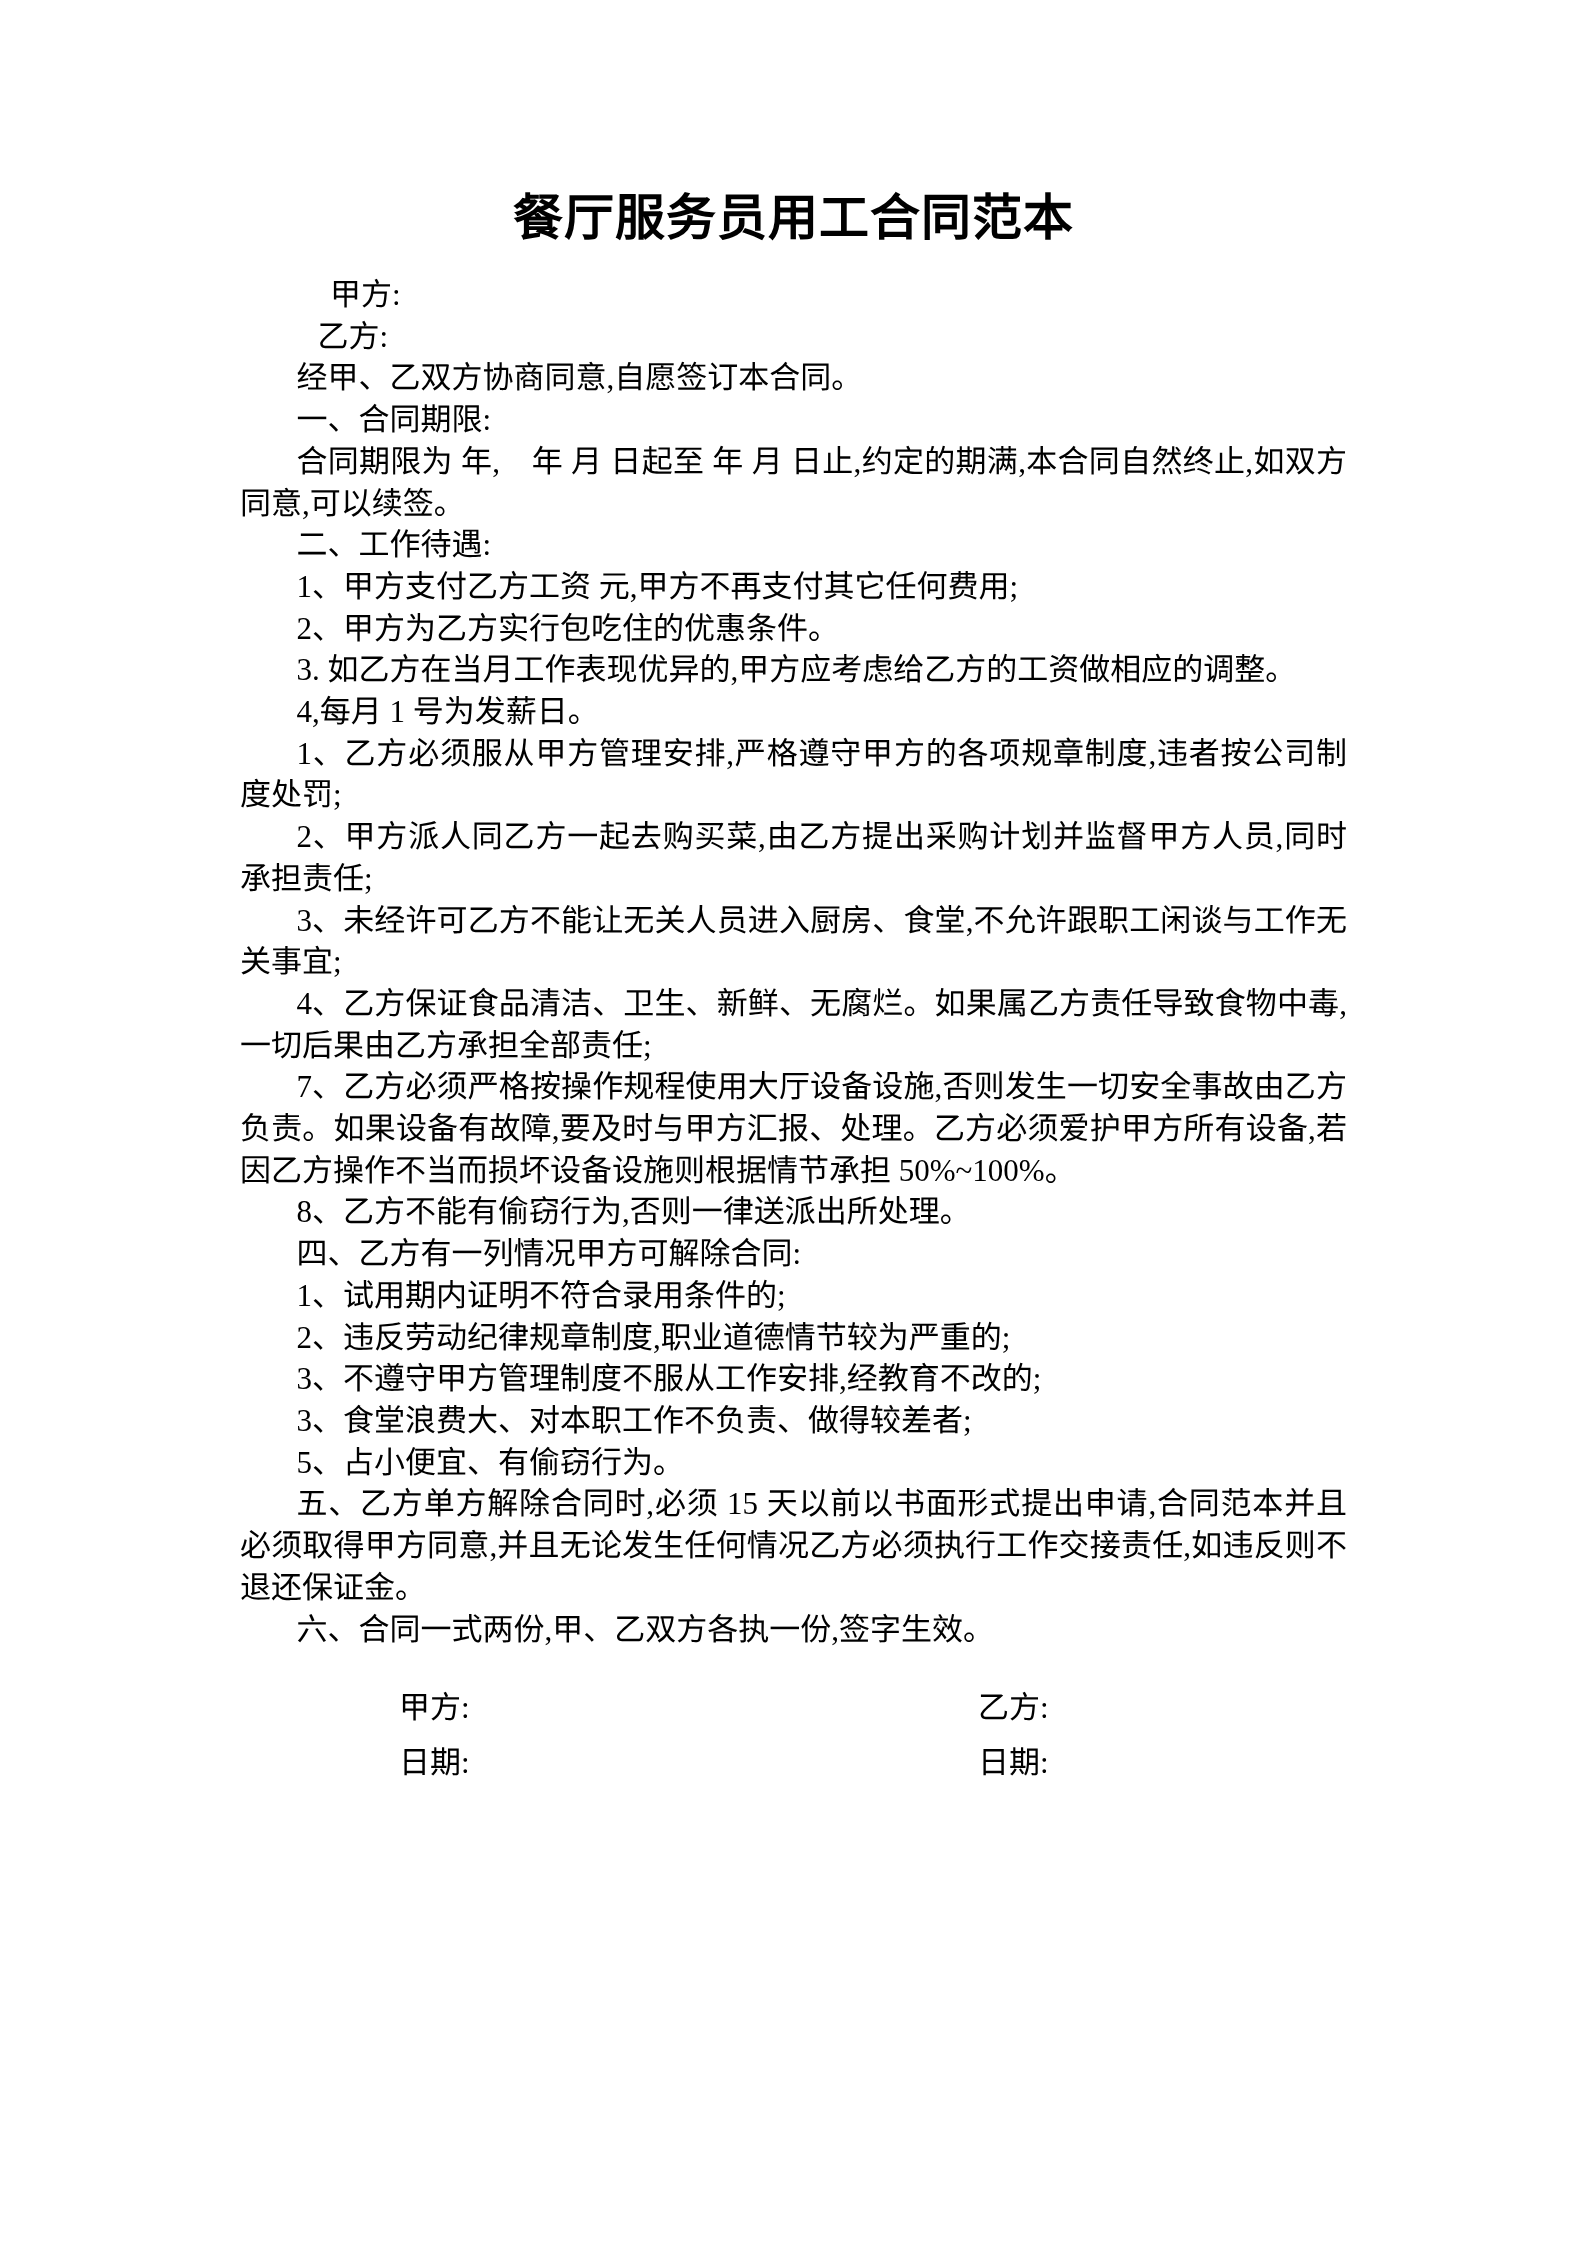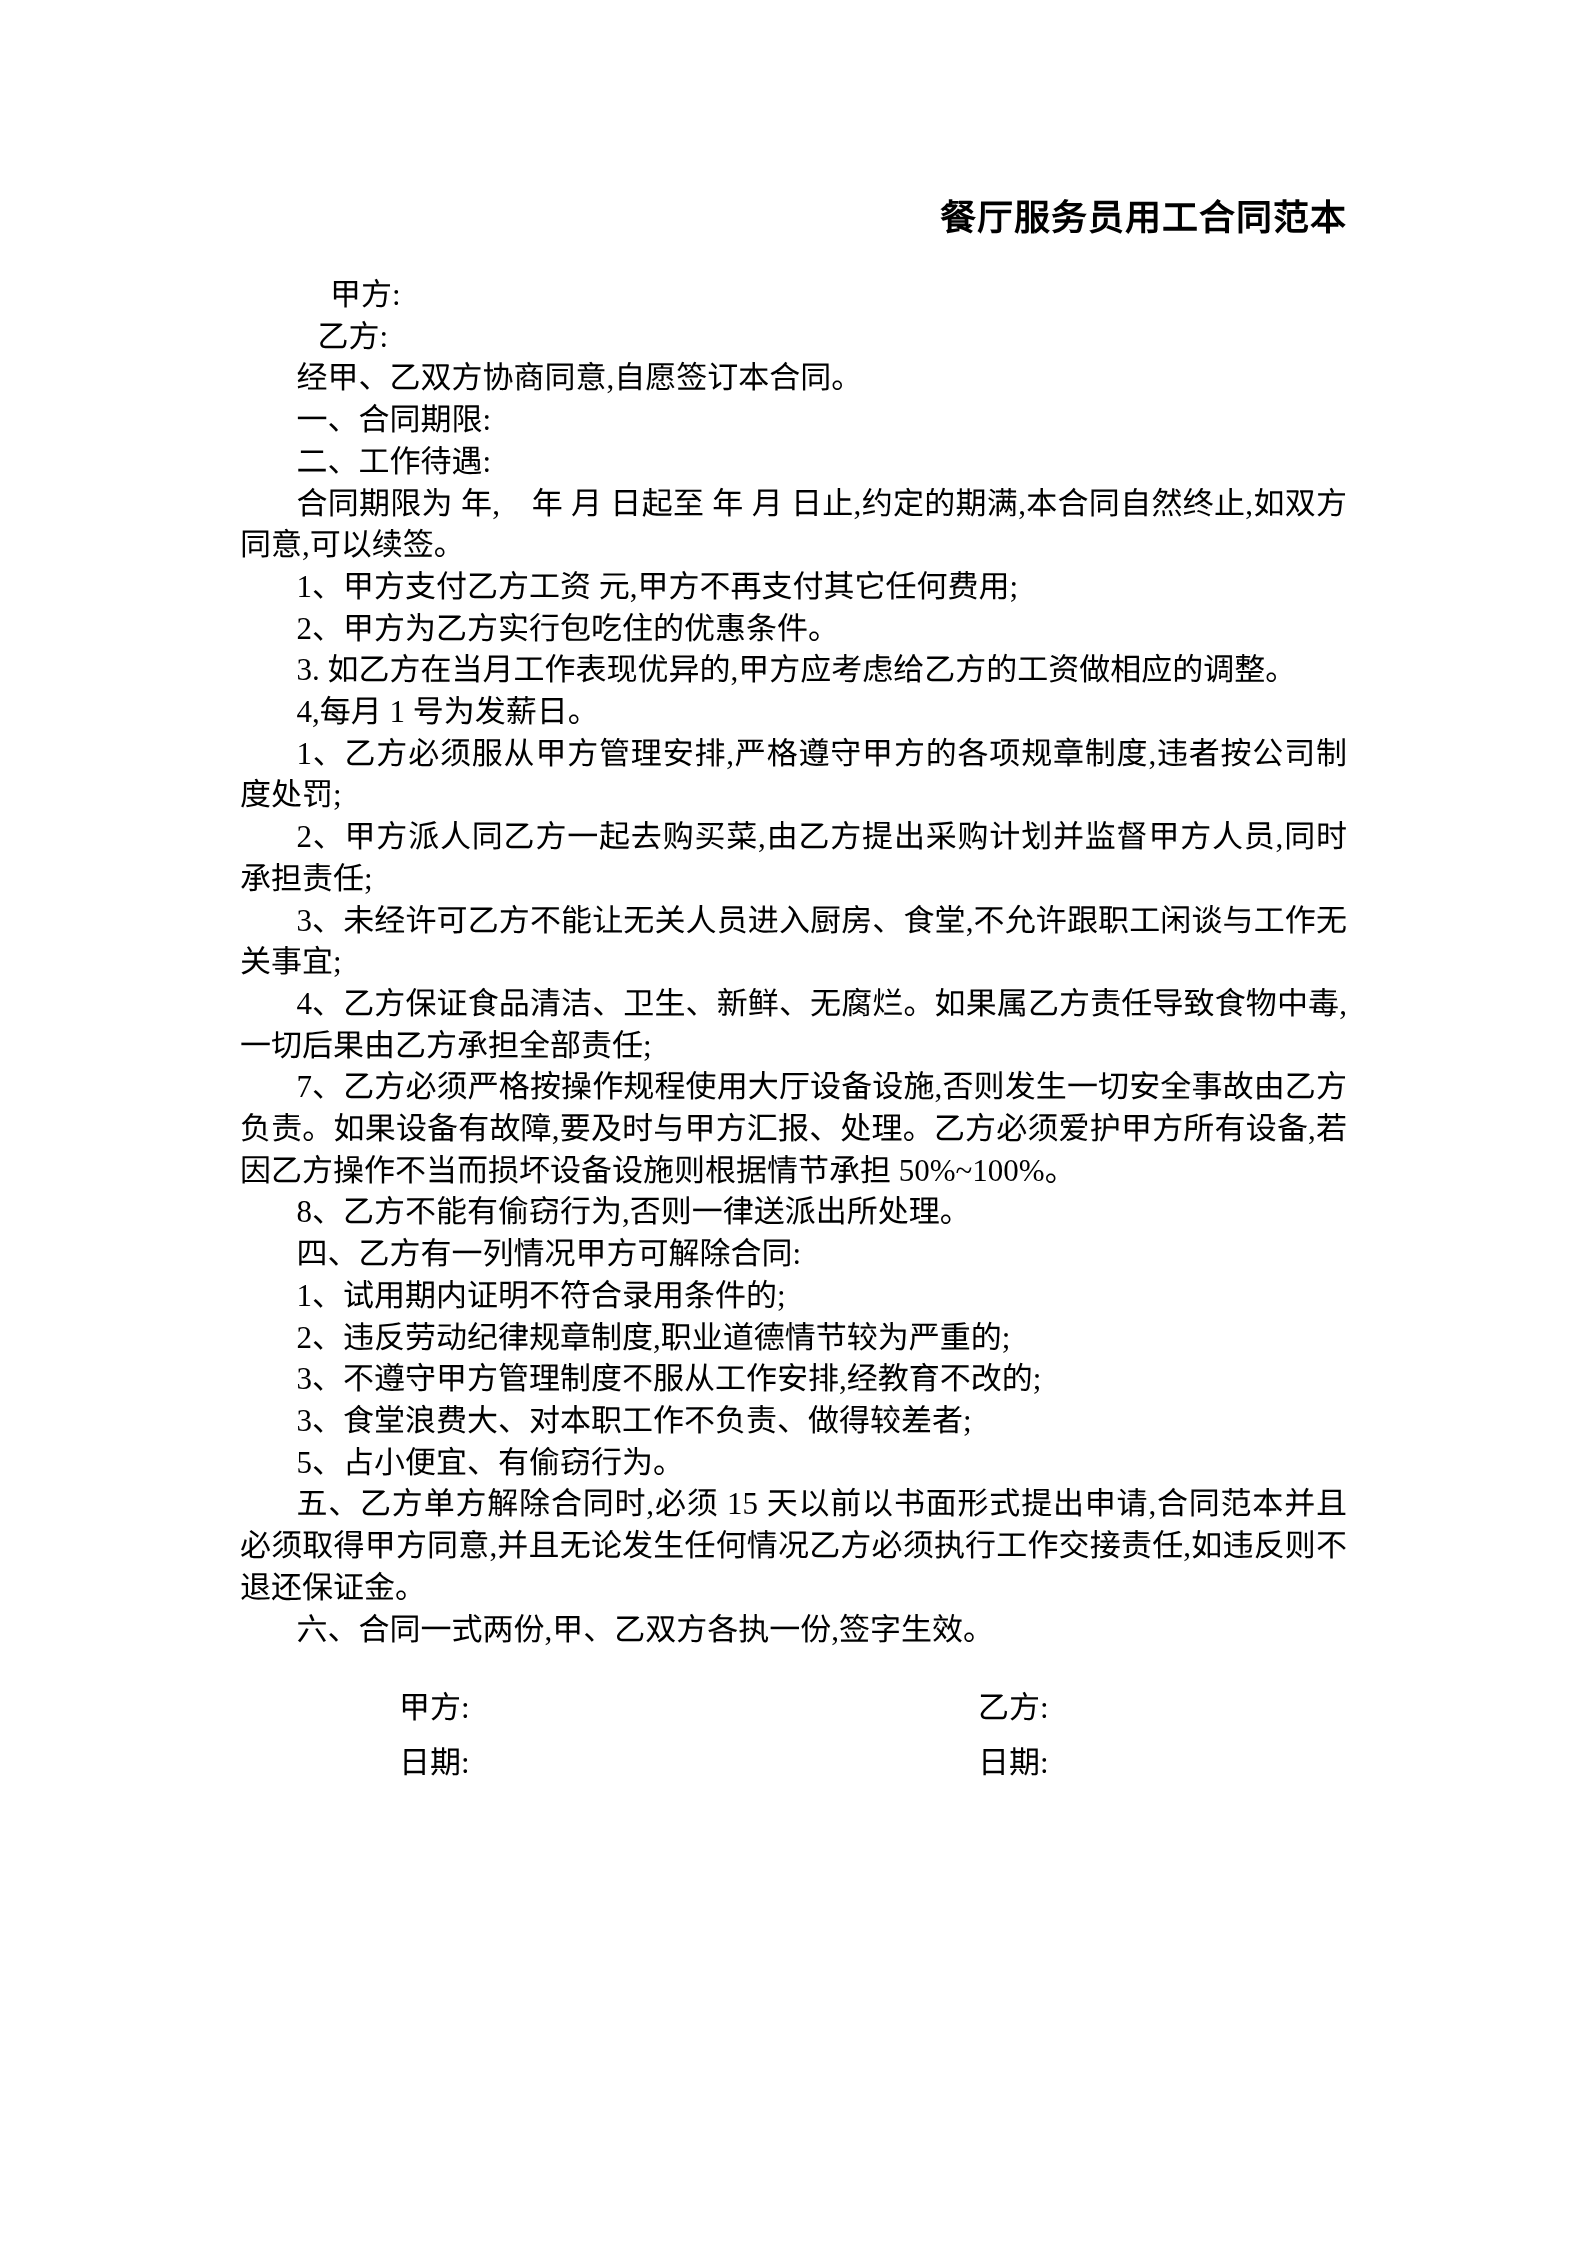--- a/index.html
+++ b/index.html
@@ -12,22 +12,22 @@
     font-family: "Liberation Serif", "DejaVu Serif", serif;
     overflow: hidden;
   }
   .content {
     margin: 0 240px;
     width: 1107px;
   }
   .title {
     margin: 0;
     padding-top: 195px;
-    text-align: right;
-    font-size: 36px;
+    text-align: center;
+    font-size: 50px;
     line-height: 46px;
     font-weight: bold;
     letter-spacing: 1px;
   }
   .docbody {
     margin-top: 33px;
     font-size: 31px;
     line-height: 41.7px;
     text-align: justify;
     text-justify: inter-ideograph;
@@ -58,22 +58,22 @@
 <div class="page">
   <div class="content">
 
     <h1 class="title">餐厅服务员用工合同范本</h1>
 
     <div class="docbody">
       <p class="para ind-a">甲方:</p>
       <p class="para ind-b">乙方:</p>
       <p class="para">经甲、乙双方协商同意,自愿签订本合同。</p>
       <p class="para">一、合同期限:</p>
+      <p class="para">合同期限为 年,　年 月 日起至 年 月 日止,约定的期满,本合同自然终止,如双方同意,可以续签。</p>
       <p class="para">二、工作待遇:</p>
-      <p class="para">合同期限为 年,　年 月 日起至 年 月 日止,约定的期满,本合同自然终止,如双方同意,可以续签。</p>
       <p class="para">1、甲方支付乙方工资 元,甲方不再支付其它任何费用;</p>
       <p class="para">2、甲方为乙方实行包吃住的优惠条件。</p>
       <p class="para">3. 如乙方在当月工作表现优异的,甲方应考虑给乙方的工资做相应的调整。</p>
       <p class="para">4,每月 1 号为发薪日。</p>
       <p class="para">1、乙方必须服从甲方管理安排,严格遵守甲方的各项规章制度,违者按公司制度处罚;</p>
       <p class="para">2、甲方派人同乙方一起去购买菜,由乙方提出采购计划并监督甲方人员,同时承担责任;</p>
       <p class="para">3、未经许可乙方不能让无关人员进入厨房、食堂,不允许跟职工闲谈与工作无关事宜;</p>
       <p class="para">4、乙方保证食品清洁、卫生、新鲜、无腐烂。如果属乙方责任导致食物中毒,一切后果由乙方承担全部责任;</p>
       <p class="para">7、乙方必须严格按操作规程使用大厅设备设施,否则发生一切安全事故由乙方负责。如果设备有故障,要及时与甲方汇报、处理。乙方必须爱护甲方所有设备,若因乙方操作不当而损坏设备设施则根据情节承担 50%~100%。</p>
       <p class="para">8、乙方不能有偷窃行为,否则一律送派出所处理。</p>

